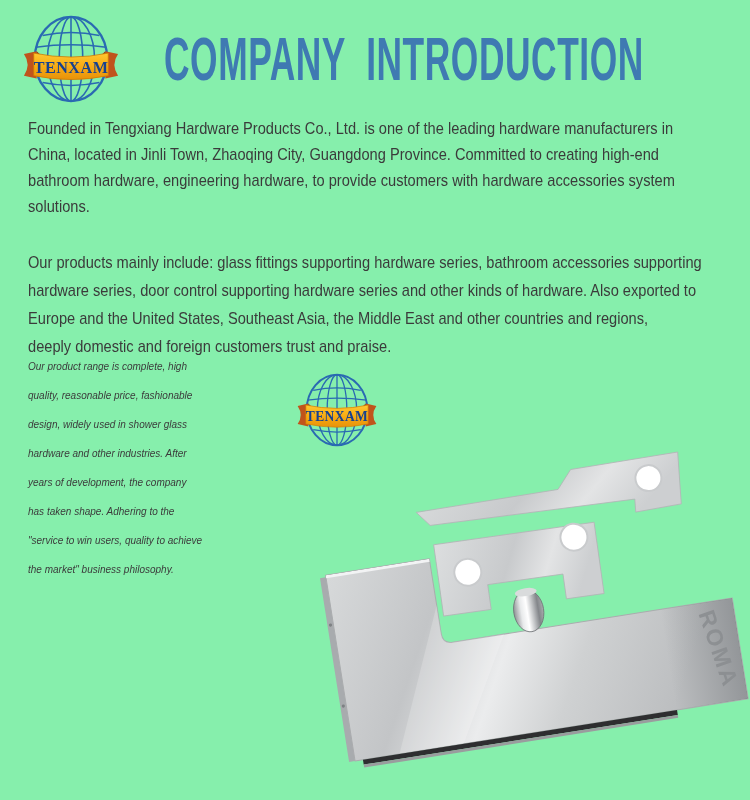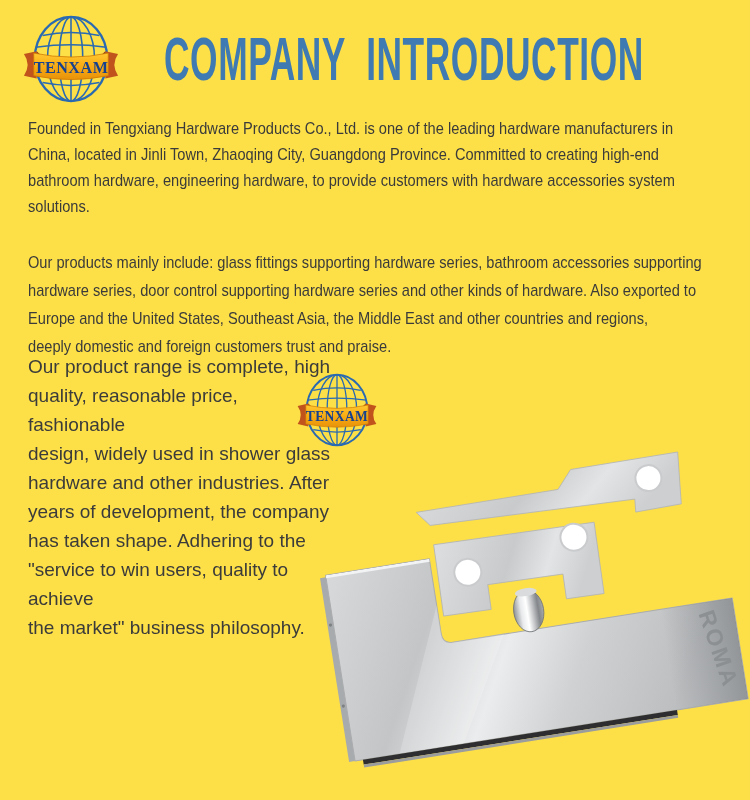--- a/index.html
+++ b/index.html
@@ -1,37 +1,37 @@
 <!DOCTYPE html>
 <html><head>
 <meta charset="utf-8">
 <style>
   html,body { margin:0; padding:0; background:#ffffff; }
   .page {
-    position:relative; width:750px; height:800px; background:#fde047;
+    position:relative; width:750px; height:800px; background:#86efac;
     overflow:hidden; font-family:"Liberation Sans", sans-serif; color:#3b3b3b;
   }
   
   .logo-a { position:absolute; left:22px; top:8px;  width:98px; height:102px; }
   .logo-b { position:absolute; left:296px; top:362px; width:82px; height:96px; }
   .title {
     position:absolute; left:164px; top:28px;
     font-size:62px; font-weight:bold; line-height:62px;
     color:#3f7ab2; letter-spacing:1px; white-space:pre;
     transform:scaleX(0.57); transform-origin:0 0;
   }
   
   .para { position:absolute; white-space:pre-line; color:#3b3b3b; }
   .para.narrow {
     font-size:17px; width:820px;
     transform:scaleX(0.86); transform-origin:0 0;
   }
   #p1 { left:28px; top:116px; line-height:26px; }
   #p2 { left:28px; top:249px; line-height:28px; }
-  .para.col { font-size:19px; line-height:29px; width:310px; }
+  .para.col { font-size:10px; line-height:29px; width:310px;font-style:italic; }
   #p3 { left:28px; top:352px; }
   #p4 { left:28px; top:589px; }
   
   .product { position:absolute; left:300px; top:445px; width:450px; height:355px; }
   .defs-holder { position:absolute; width:0; height:0; overflow:hidden; }
 </style>
 </head>
 <body>
 
 <div class="page">

